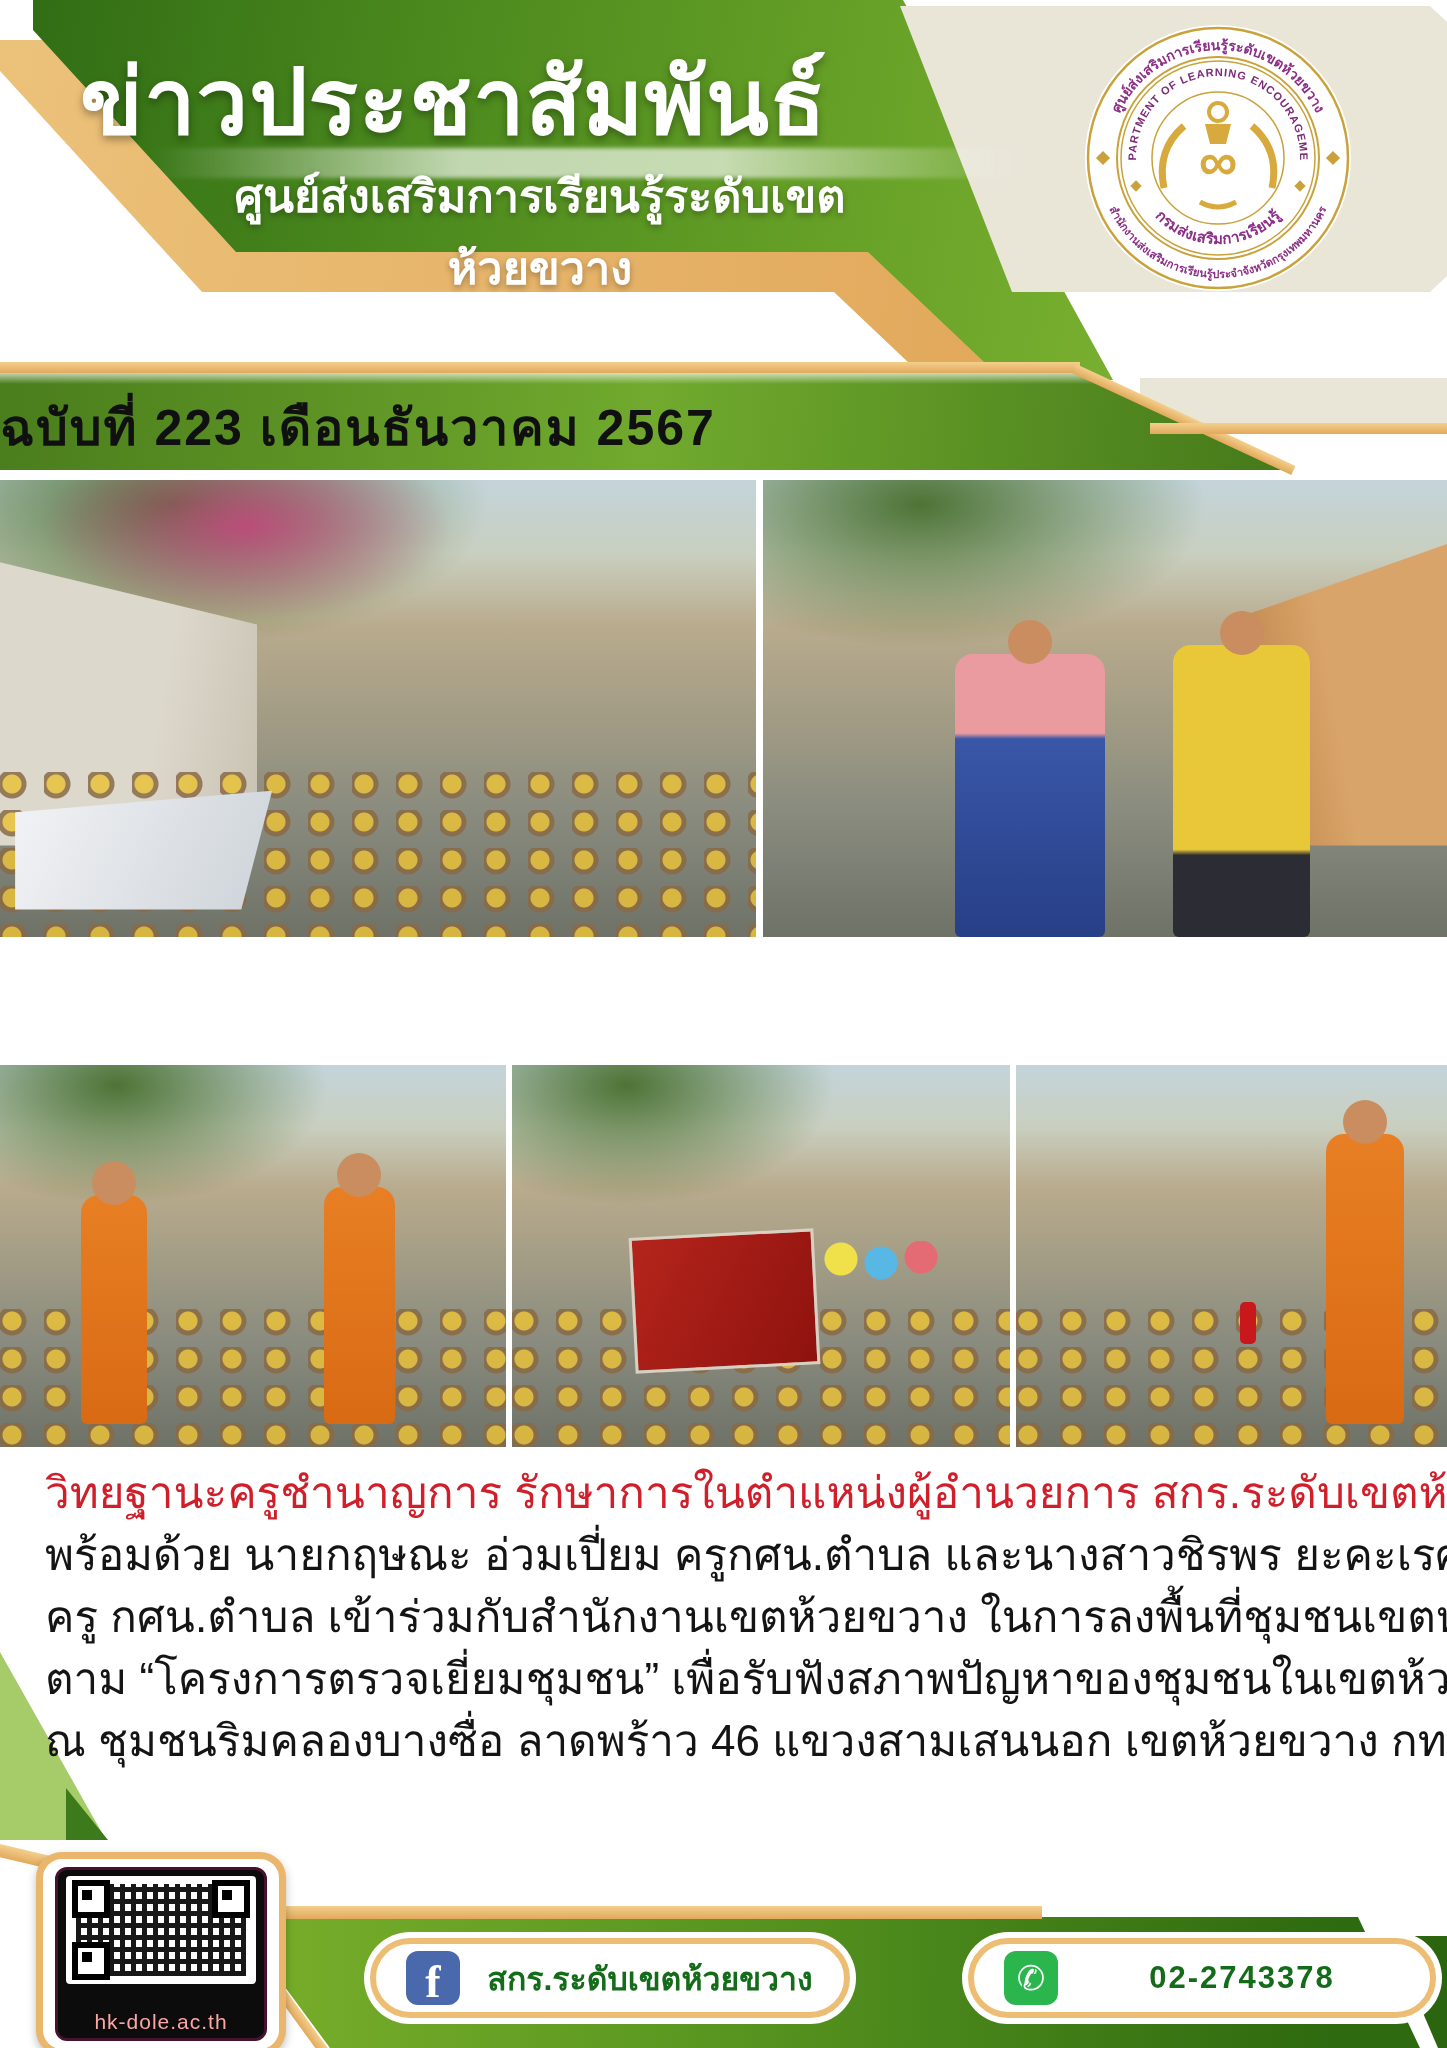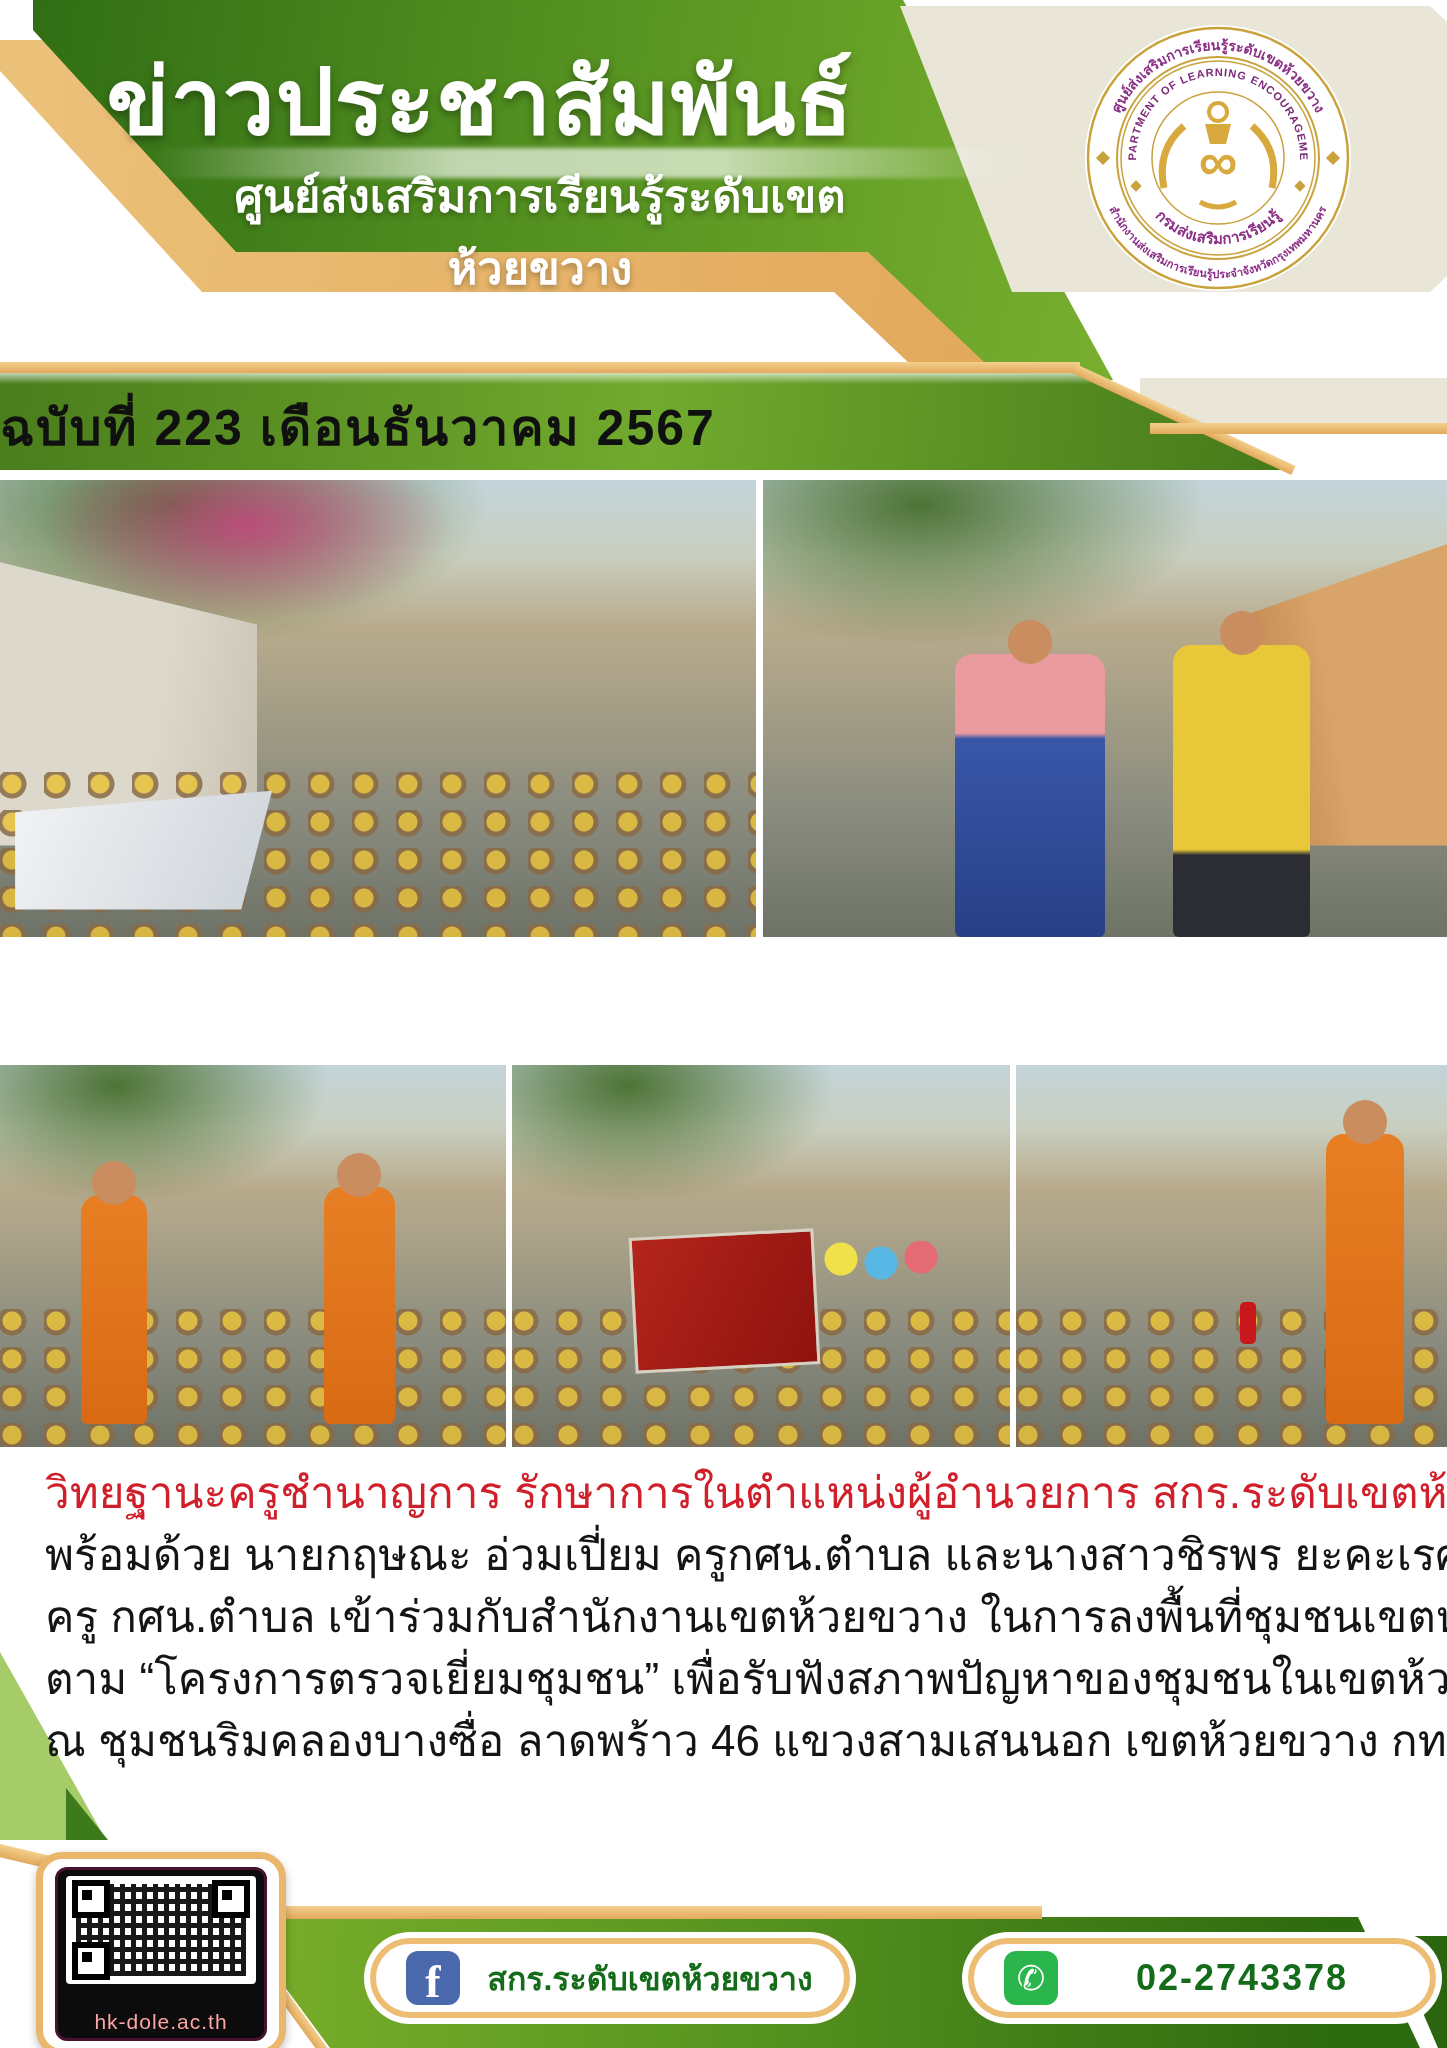--- a/index.html
+++ b/index.html
@@ -11,21 +11,21 @@
     background:linear-gradient(100deg,#ecc27b,#e2a95c 70%);
     clip-path:polygon(33px 0,903px 0,1113px 380px,1003px 380px,868px 252px,236px 252px,33px 30px);
     transform:translate(-34px,40px);}
   .header-green{position:absolute;left:0;top:0;width:1447px;height:420px;z-index:2;
     background:linear-gradient(100deg,#2f6b14 0%,#4c8a1e 30%,#67a127 58%,#8cbf3a 100%);
     clip-path:polygon(33px 0,903px 0,1113px 380px,1003px 380px,868px 252px,236px 252px,33px 30px);}
   .header-shine{position:absolute;left:150px;top:148px;width:880px;height:30px;z-index:3;
     background:linear-gradient(90deg,rgba(255,255,255,0),rgba(255,255,255,.65) 35%,rgba(255,255,255,.65) 65%,rgba(255,255,255,0));
     filter:blur(2px);}
   .header-title{position:absolute;left:80px;top:28px;width:800px;margin:0;z-index:4;
-    font-size:92px;font-weight:bold;color:#ffffff;text-align:center;letter-spacing:1px;
+    font-size:92px;font-weight:bold;color:#ffffff;text-align:left;letter-spacing:1px;
     text-shadow:0 4px 8px rgba(0,0,0,.35);}
   .header-subtitle{position:absolute;left:150px;top:160px;width:780px;z-index:4;
     font-size:45px;font-weight:bold;color:#ffffff;text-align:center;
     text-shadow:0 3px 6px rgba(0,0,0,.3);}
 
   
   .cream-card{position:absolute;left:890px;top:6px;width:557px;height:286px;z-index:2;
     background:#e9e6d8;
     clip-path:polygon(10px 0,540px 0,557px 16px,557px 270px,540px 286px,122px 286px);}
   .cream-wing{position:absolute;left:1140px;top:378px;width:307px;height:45px;z-index:2;background:#e9e6d8;}
@@ -142,21 +142,21 @@
     border:6px solid #ecbd72;border-radius:44px;box-shadow:0 0 0 6px #ffffff;
     display:flex;align-items:center;gap:26px;padding:0 30px;box-sizing:border-box;}
   .badge-fb{left:370px;width:480px;}
   .badge-wa{left:968px;width:468px;}
   .icon-sq{width:54px;height:54px;border-radius:12px;display:flex;align-items:center;justify-content:center;
     color:#fff;flex:0 0 auto;}
   .icon-fb{background:#4a69ad;font-family:"Liberation Serif","DejaVu Serif",serif;
     font-size:46px;font-weight:bold;padding-top:6px;box-sizing:border-box;}
   .icon-wa{background:#2ab54d;font-size:34px;}
   .badge-label{font-size:32px;font-weight:bold;color:#146c1a;flex:1;text-align:center;}
-  .badge-phone{font-size:36px;letter-spacing:2px;}
+  .badge-phone{font-size:31px;letter-spacing:2px;}
 </style>
 </head>
 <body>
 
 <div class="page">
 
   <div class="gold-ribbon"></div>
   <div class="header-green"></div>
   <div class="header-shine"></div>
   <h1 class="header-title">ข่าวประชาสัมพันธ์</h1>

